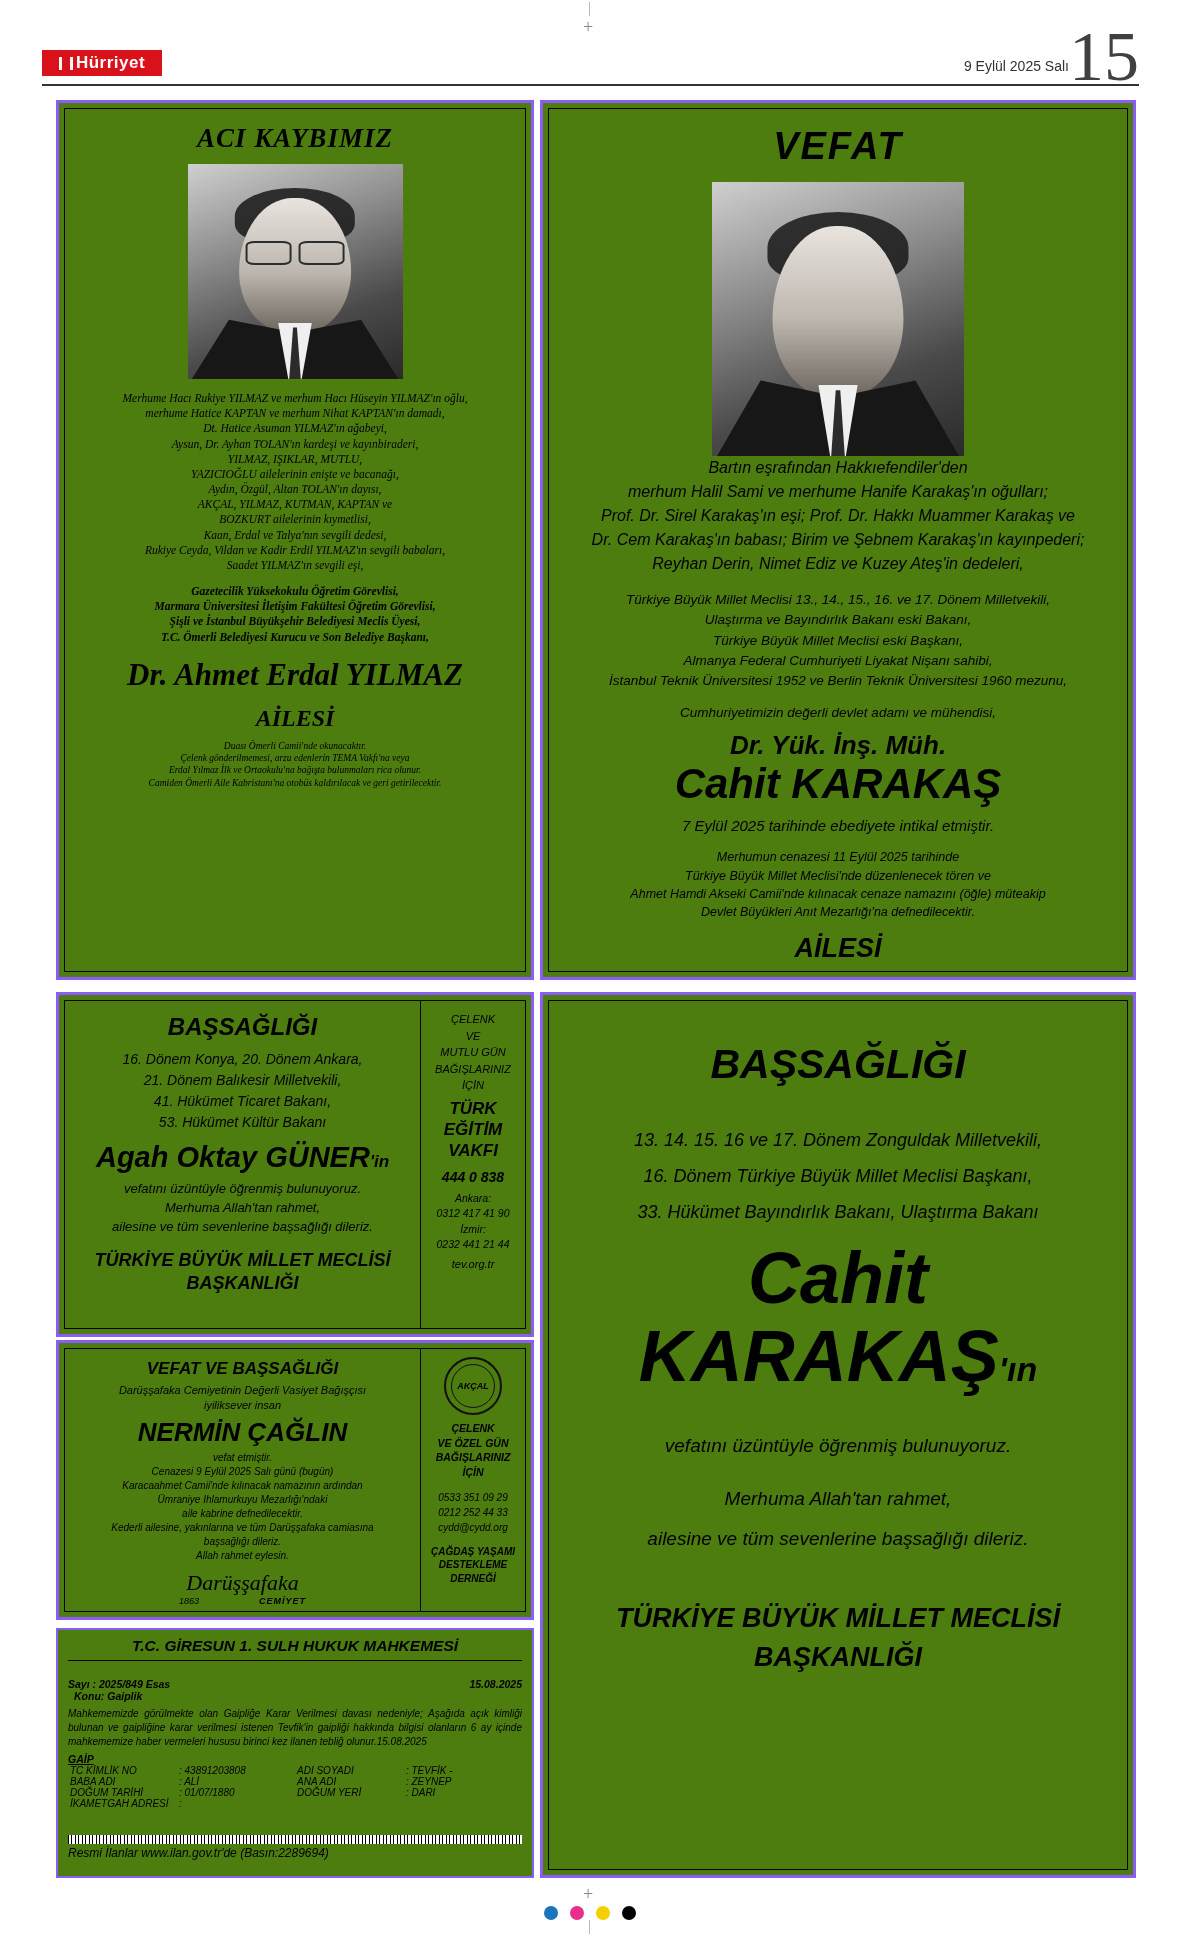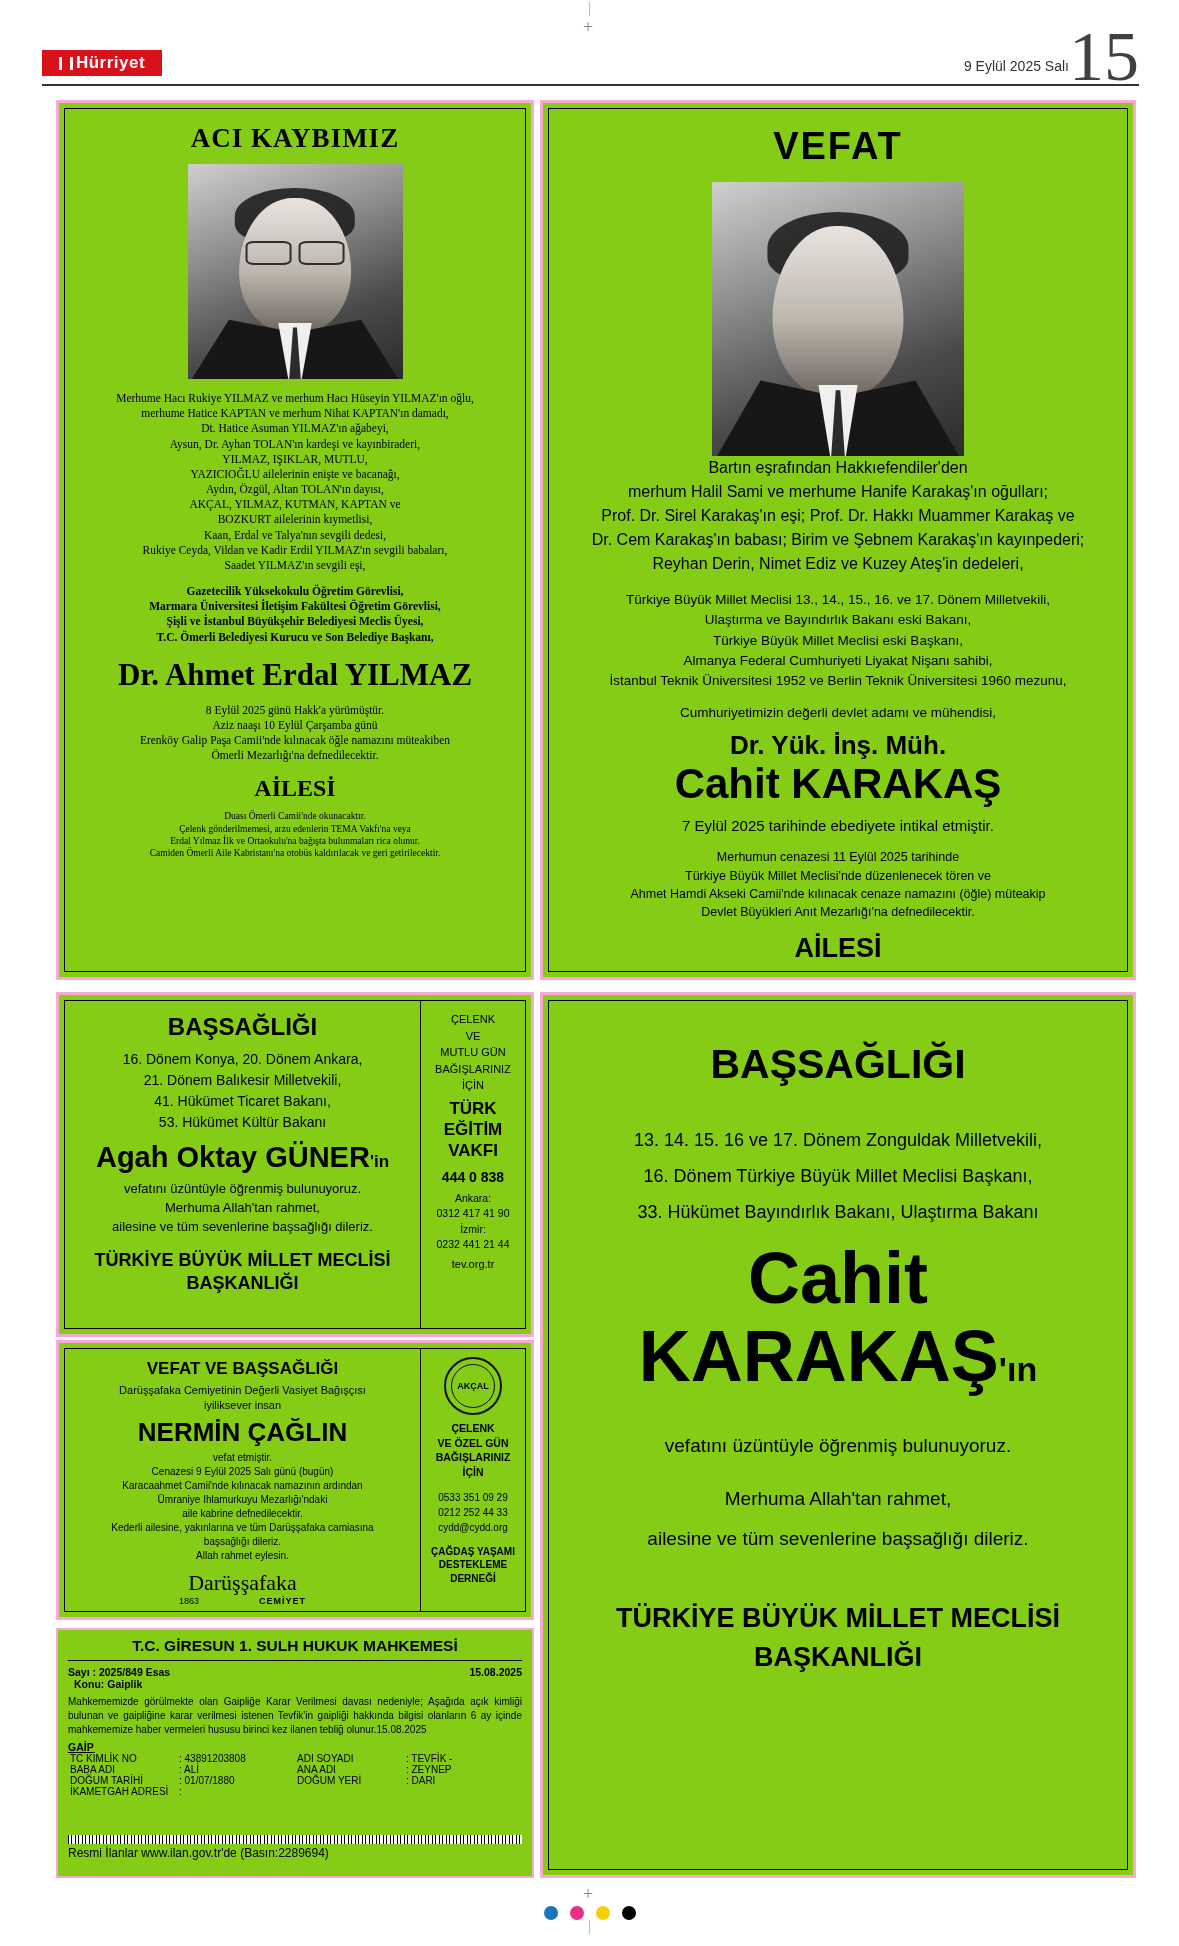--- a/index.html
+++ b/index.html
@@ -13,21 +13,21 @@
   
   .masthead{position:absolute;left:42px;top:50px;width:120px;height:26px;background:#d8111a;color:#fff;
     font-family:"Liberation Sans",sans-serif;font-weight:bold;font-size:17px;letter-spacing:.5px;
     display:flex;align-items:center;justify-content:center;}
   .masthead .bars{display:inline-block;width:8px;height:13px;border-left:3px solid #fff;border-right:3px solid #fff;margin-right:3px;}
   .dateline{position:absolute;right:110px;top:58px;font-family:"Liberation Sans",sans-serif;font-size:14px;color:#333;}
   .pageno{position:absolute;right:40px;top:22px;font-family:"Liberation Serif",serif;font-size:70px;color:#404040;line-height:1;}
   .rule{position:absolute;left:42px;top:84px;width:1097px;height:2px;background:#333;}
 
   
-  .box{position:absolute;background:#84cc16;border:3px solid #f9a8d4;box-sizing:border-box;}
+  .box{position:absolute;background:#4d7c0f;border:3px solid #8b5cf6;box-sizing:border-box;font-style:italic;}
   .box .inner{position:absolute;left:5px;top:5px;right:5px;bottom:5px;border:1px solid #000;box-sizing:border-box;overflow:hidden;}
   .pad{padding:10px 14px;}
 
   .ttl{text-align:center;font-weight:bold;}
   .ctr{text-align:center;}
   .small{font-size:11.5px;line-height:1.32;}
   .xsmall{font-size:9.5px;line-height:1.3;}
 
   
   .photo{margin:0 auto;display:block;background:#6e6e6e;position:relative;overflow:hidden;
@@ -117,26 +117,20 @@
 
         <div class="ctr small" style="margin-top:11px;font-weight:bold;">
           <div>Gazetecilik Yüksekokulu Öğretim Görevlisi,</div>
           <div>Marmara Üniversitesi İletişim Fakültesi Öğretim Görevlisi,</div>
           <div>Şişli ve İstanbul Büyükşehir Belediyesi Meclis Üyesi,</div>
           <div>T.C. Ömerli Belediyesi Kurucu ve Son Belediye Başkanı,</div>
         </div>
 
         <div class="bigname" style="font-size:31px;margin:12px 0 10px;">Dr. Ahmet Erdal YILMAZ</div>
 
-        <div class="ctr small">
-          <div>8 Eylül 2025 günü Hakk'a yürümüştür.</div>
-          <div>Aziz naaşı 10 Eylül Çarşamba günü</div>
-          <div>Erenköy Galip Paşa Camii'nde kılınacak öğle namazını müteakiben</div>
-          <div>Ömerli Mezarlığı'na defnedilecektir.</div>
-        </div>
 
         <div class="ctr" style="font-size:24px;font-weight:bold;margin:12px 0 8px;">AİLESİ</div>
 
         <div class="ctr xsmall">
           <div>Duası Ömerli Camii'nde okunacaktır.</div>
           <div>Çelenk gönderilmemesi, arzu edenlerin TEMA Vakfı'na veya</div>
           <div>Erdal Yılmaz İlk ve Ortaokulu'na bağışta bulunmaları rica olunur.</div>
           <div>Camiden Ömerli Aile Kabristanı'na otobüs kaldırılacak ve geri getirilecektir.</div>
         </div>
       </div>
@@ -293,21 +287,21 @@
           <div>DESTEKLEME</div>
           <div>DERNEĞİ</div>
         </div>
       </div>
     </div>
   </div>
 
   <div class="box" style="left:56px;top:1628px;width:478px;height:250px;border-width:2px;">
     <div style="position:absolute;left:0;top:0;right:0;bottom:0;padding:7px 10px;box-sizing:border-box;">
       <div class="sans" style="font-size:15.5px;font-weight:bold;text-align:center;border-bottom:1px solid #000;padding-bottom:5px;">T.C. GİRESUN 1. SULH HUKUK MAHKEMESİ</div>
-      <div class="sans" style="display:flex;justify-content:space-between;font-size:10.5px;font-weight:bold;margin-top:5px;gap:48px;">
+      <div class="sans" style="display:flex;justify-content:space-between;font-size:10.5px;font-weight:bold;margin-top:17px;gap:48px;">
         <span>Sayı : 2025/849 Esas</span>
         <span>15.08.2025</span>
       </div>
       <div class="sans" style="font-size:10.5px;font-weight:bold;padding-left:6px;">Konu: Gaiplik</div>
       <div class="sans" style="font-size:10px;line-height:1.38;margin-top:5px;text-align:justify;">Mahkememizde görülmekte olan Gaipliğe Karar Verilmesi davası nedeniyle; Aşağıda açık kimliği bulunan ve gaipliğine karar verilmesi istenen Tevfik'in gaipliği hakkında bilgisi olanların 6 ay içinde mahkememize haber vermeleri hususu birinci kez ilanen tebliğ olunur.15.08.2025</div>
       <div class="sans" style="font-size:10.5px;font-weight:bold;margin-top:5px;text-decoration:underline;">GAİP</div>
       <table class="court">
         <tbody>
             <tr>
           <td style="width:24%">TC KİMLİK NO</td>

